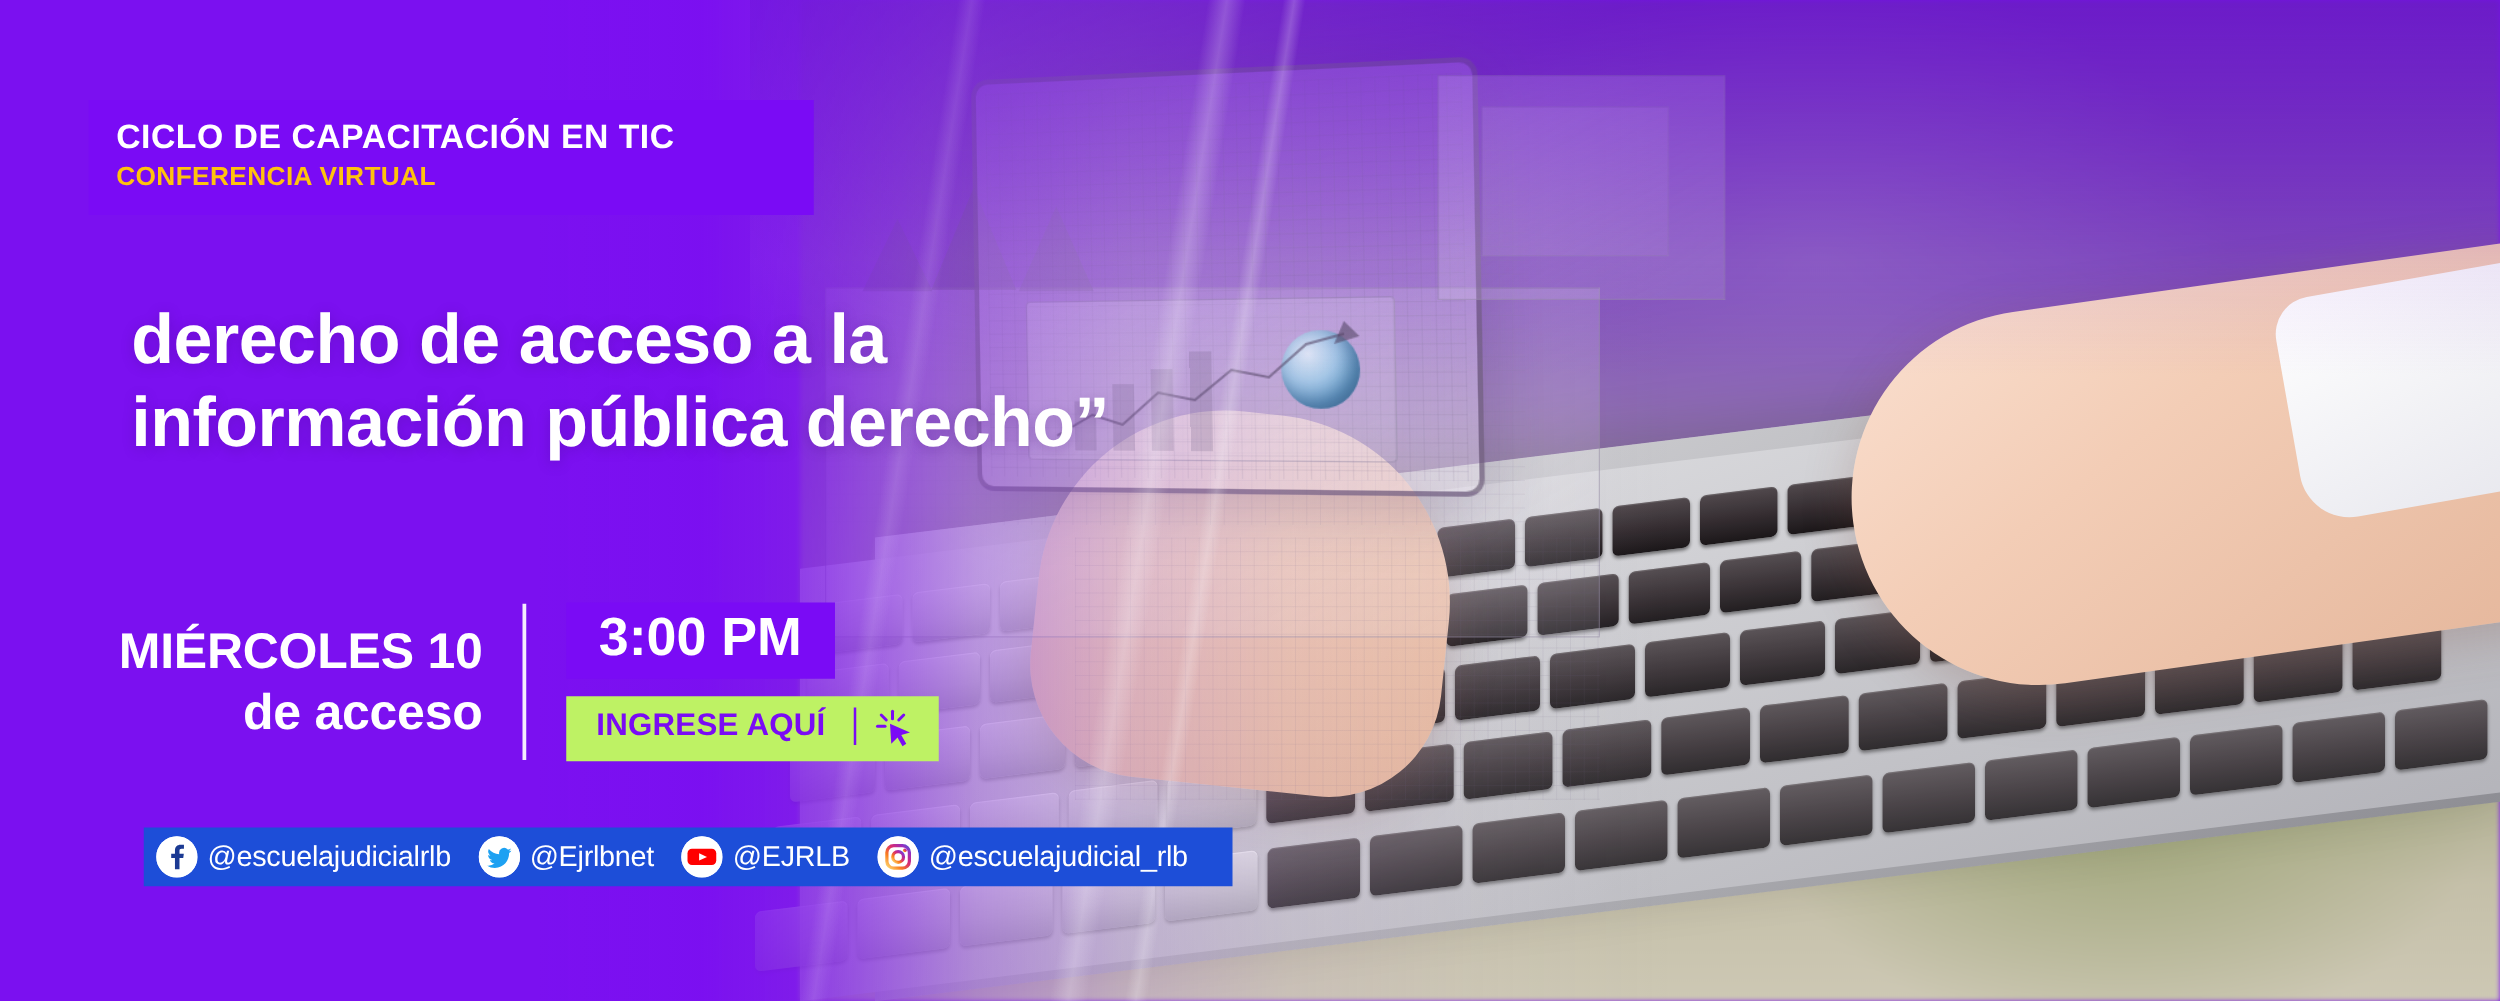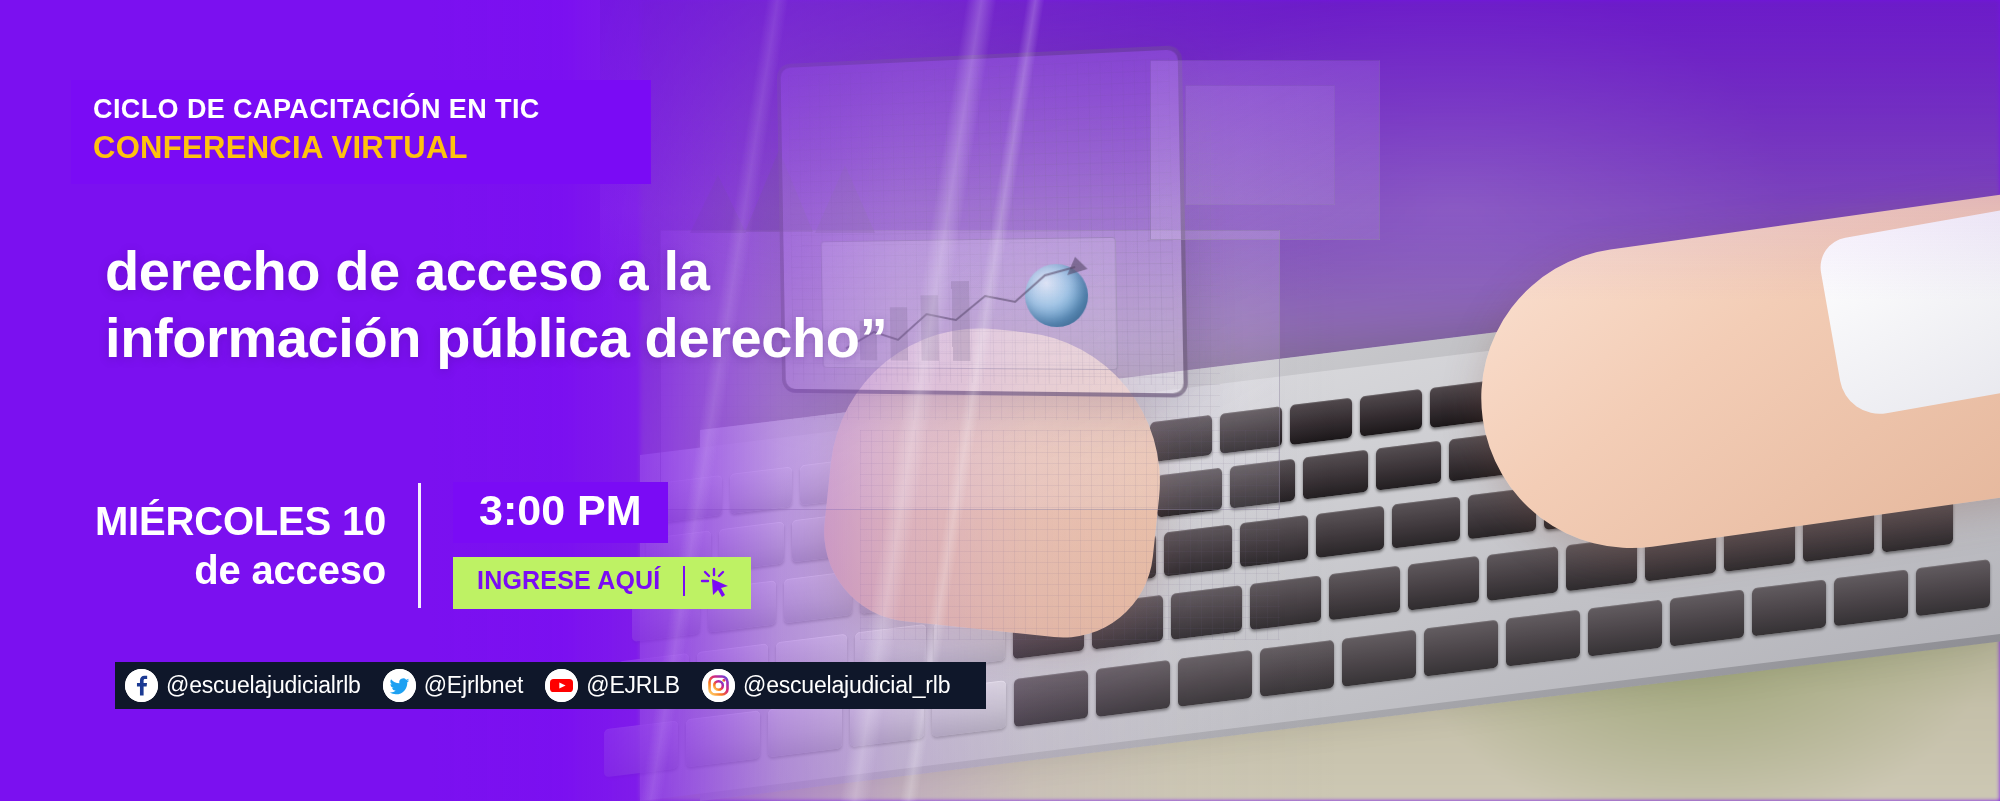--- a/index.html
+++ b/index.html
@@ -133,21 +133,21 @@
     position:absolute; left:71px; top:80px;
     background:#7A0BF5;
     padding:14px 28px 18px 22px;
     min-width:580px;
   }
   .header-line1 {
     color:#ffffff; font-size:27px; font-weight:bold;
     letter-spacing:.4px; line-height:1.15; white-space:nowrap;
   }
   .header-line2 {
-    color:#FFC20E; font-size:31px; font-weight:bold;
+    color:#FFC20E; font-size:21px; font-weight:bold;
     letter-spacing:.3px; line-height:1.2; margin-top:4px; white-space:nowrap;
   }
 
   .title {
     position:absolute; left:105px; top:238px;
     color:#ffffff; font-weight:bold; font-size:56px; line-height:1.19;
     letter-spacing:-.4px;
     text-shadow:0 2px 10px rgba(60,10,110,.25);
   }
   .title .tline { white-space:nowrap; }
@@ -172,21 +172,21 @@
     padding:9px 18px 9px 24px; width:298px;
   }
   .enter-label {
     color:#7A0BF5; font-size:25px; font-weight:bold; letter-spacing:.2px;
   }
   .btn-sep { width:2.5px; height:30px; background:#7A0BF5; margin-left:auto; }
   .cursor-icon { width:34px; height:34px; }
 
   .social {
     position:absolute; left:115px; top:662px;
-    background:#0f172a;
+    background:#1d4ed8;
     display:flex; align-items:center; gap:0px;
     padding:7px 14px 7px 10px;
   }
   .social-item { display:flex; align-items:center; gap:8px; padding-right:22px; }
   .social-handle { color:#ffffff; font-size:23px; font-weight:normal; letter-spacing:-.2px; white-space:nowrap; }
   .sicon { width:33px; height:33px; border-radius:50%; background:#fff; position:relative; flex:none; }
   .sicon svg { position:absolute; left:0; top:0; }
 </style>
 </head>
 <body>

